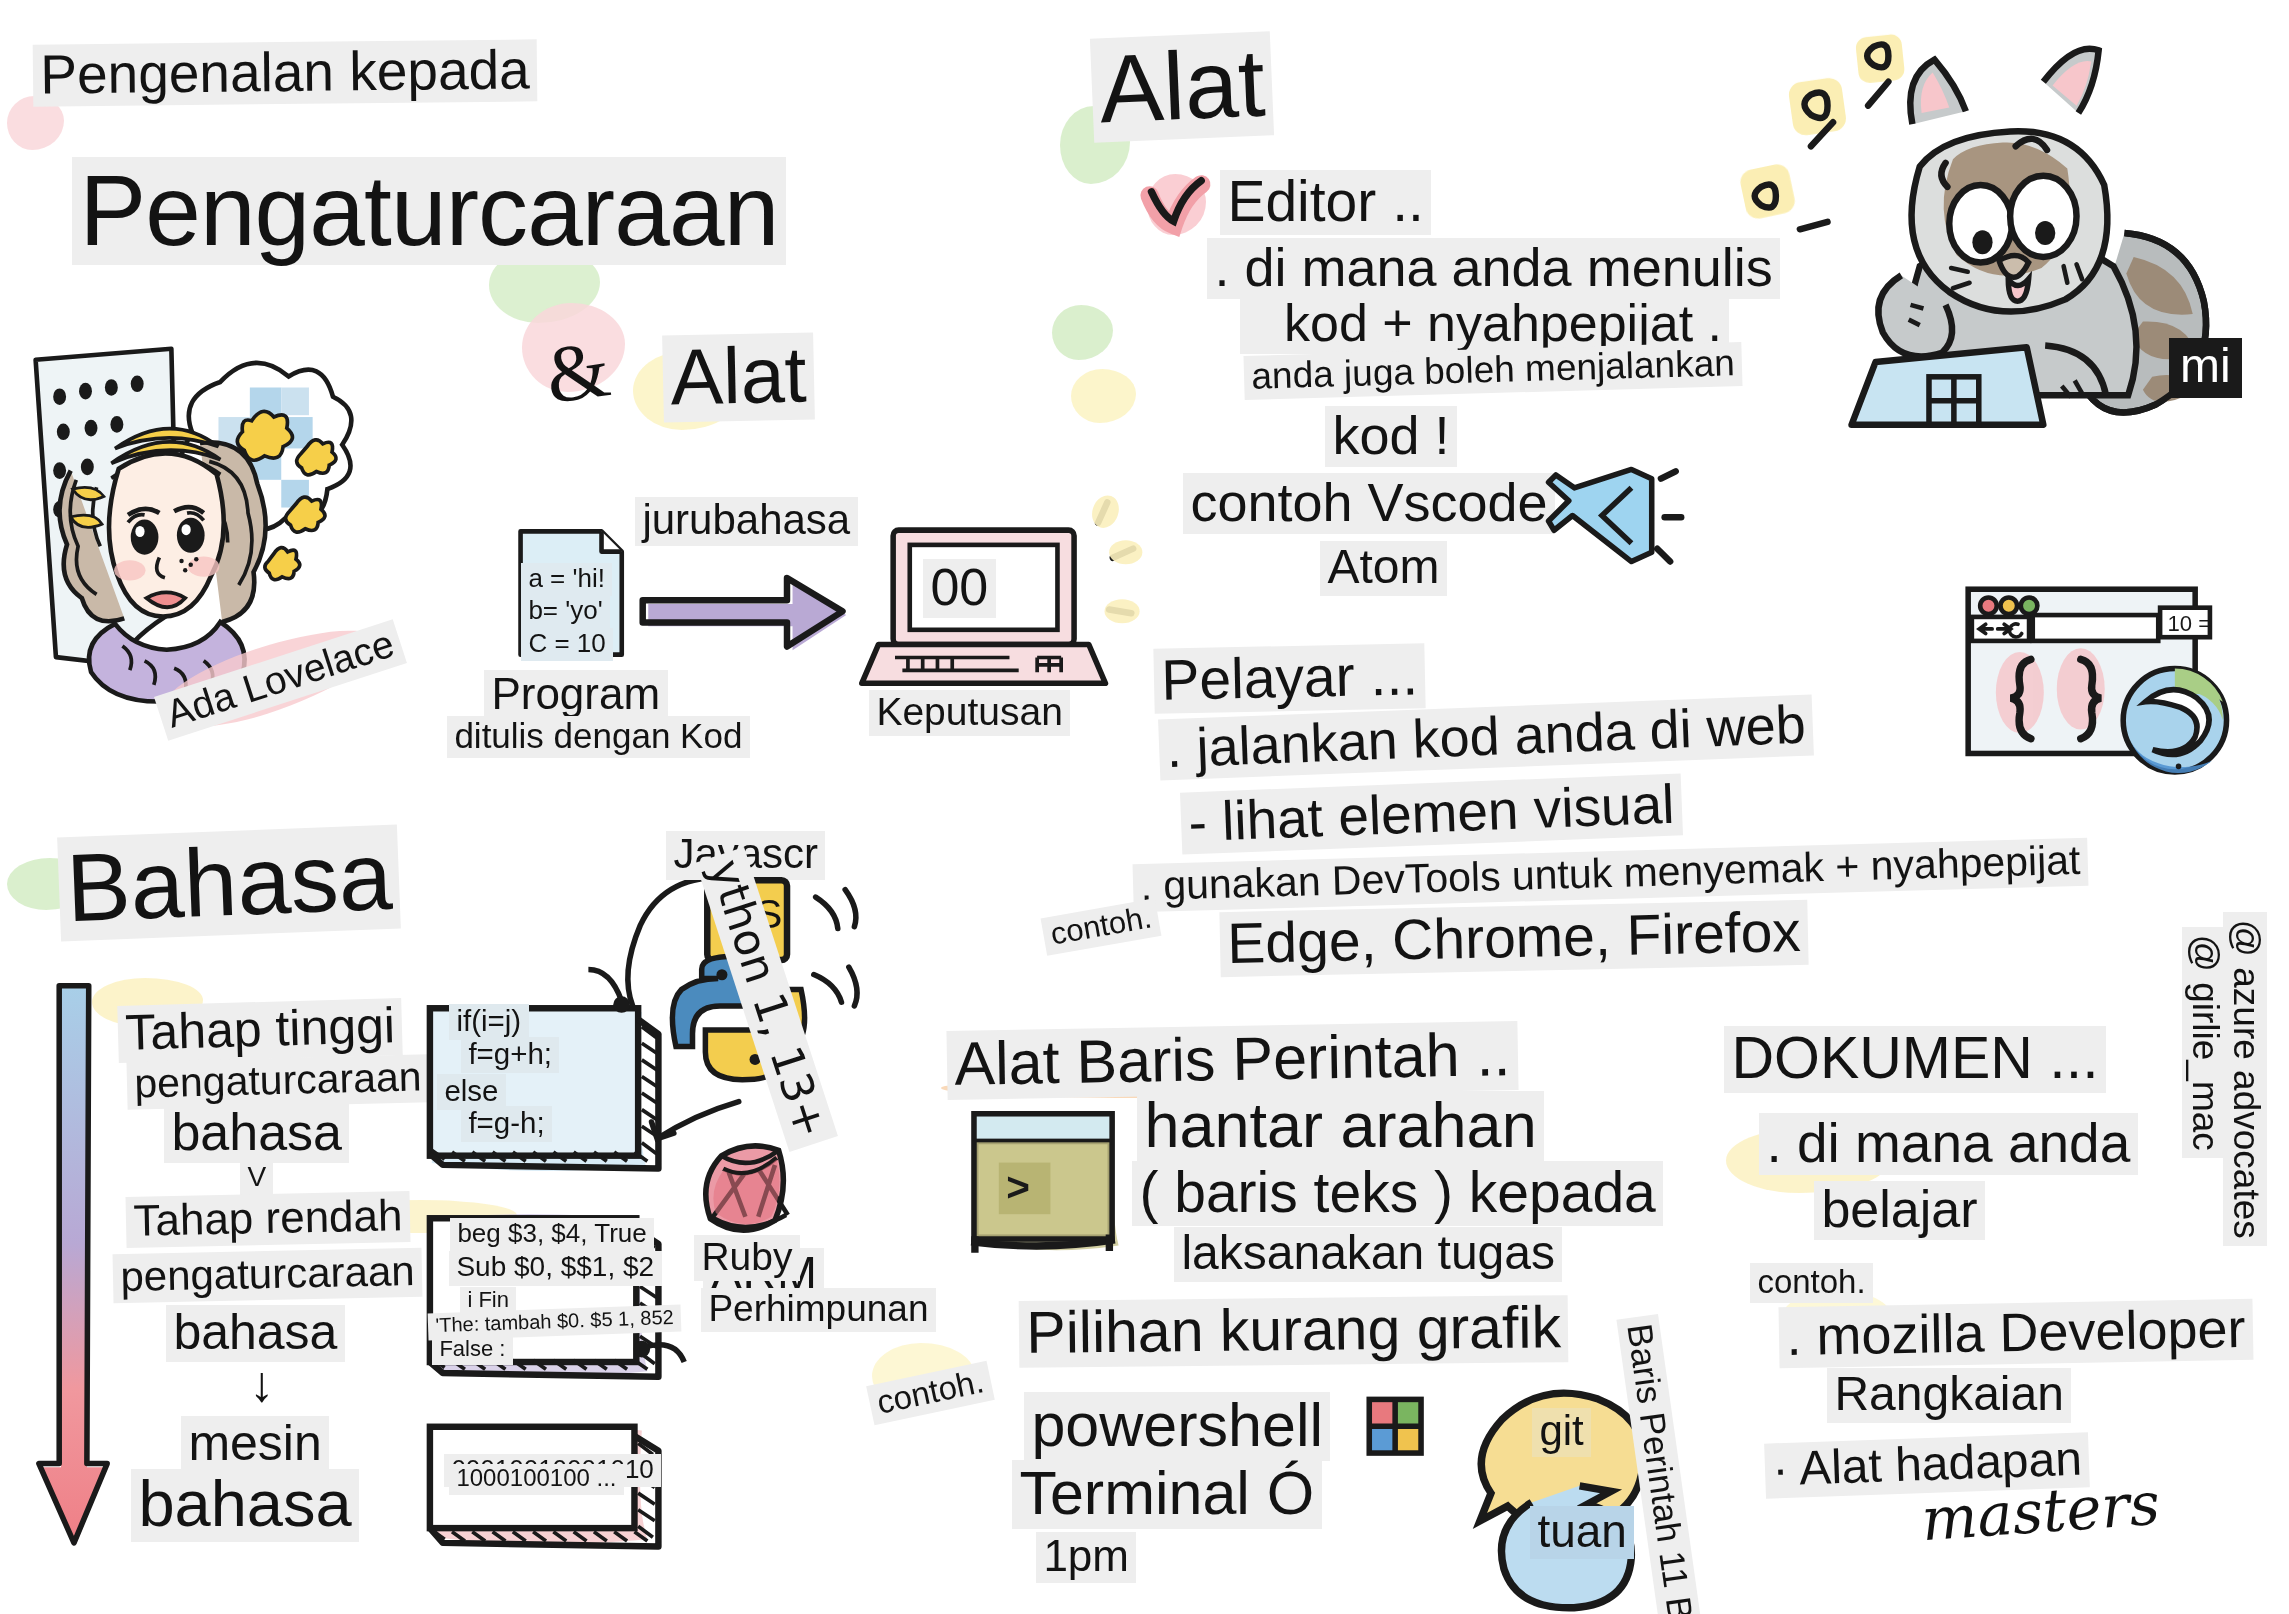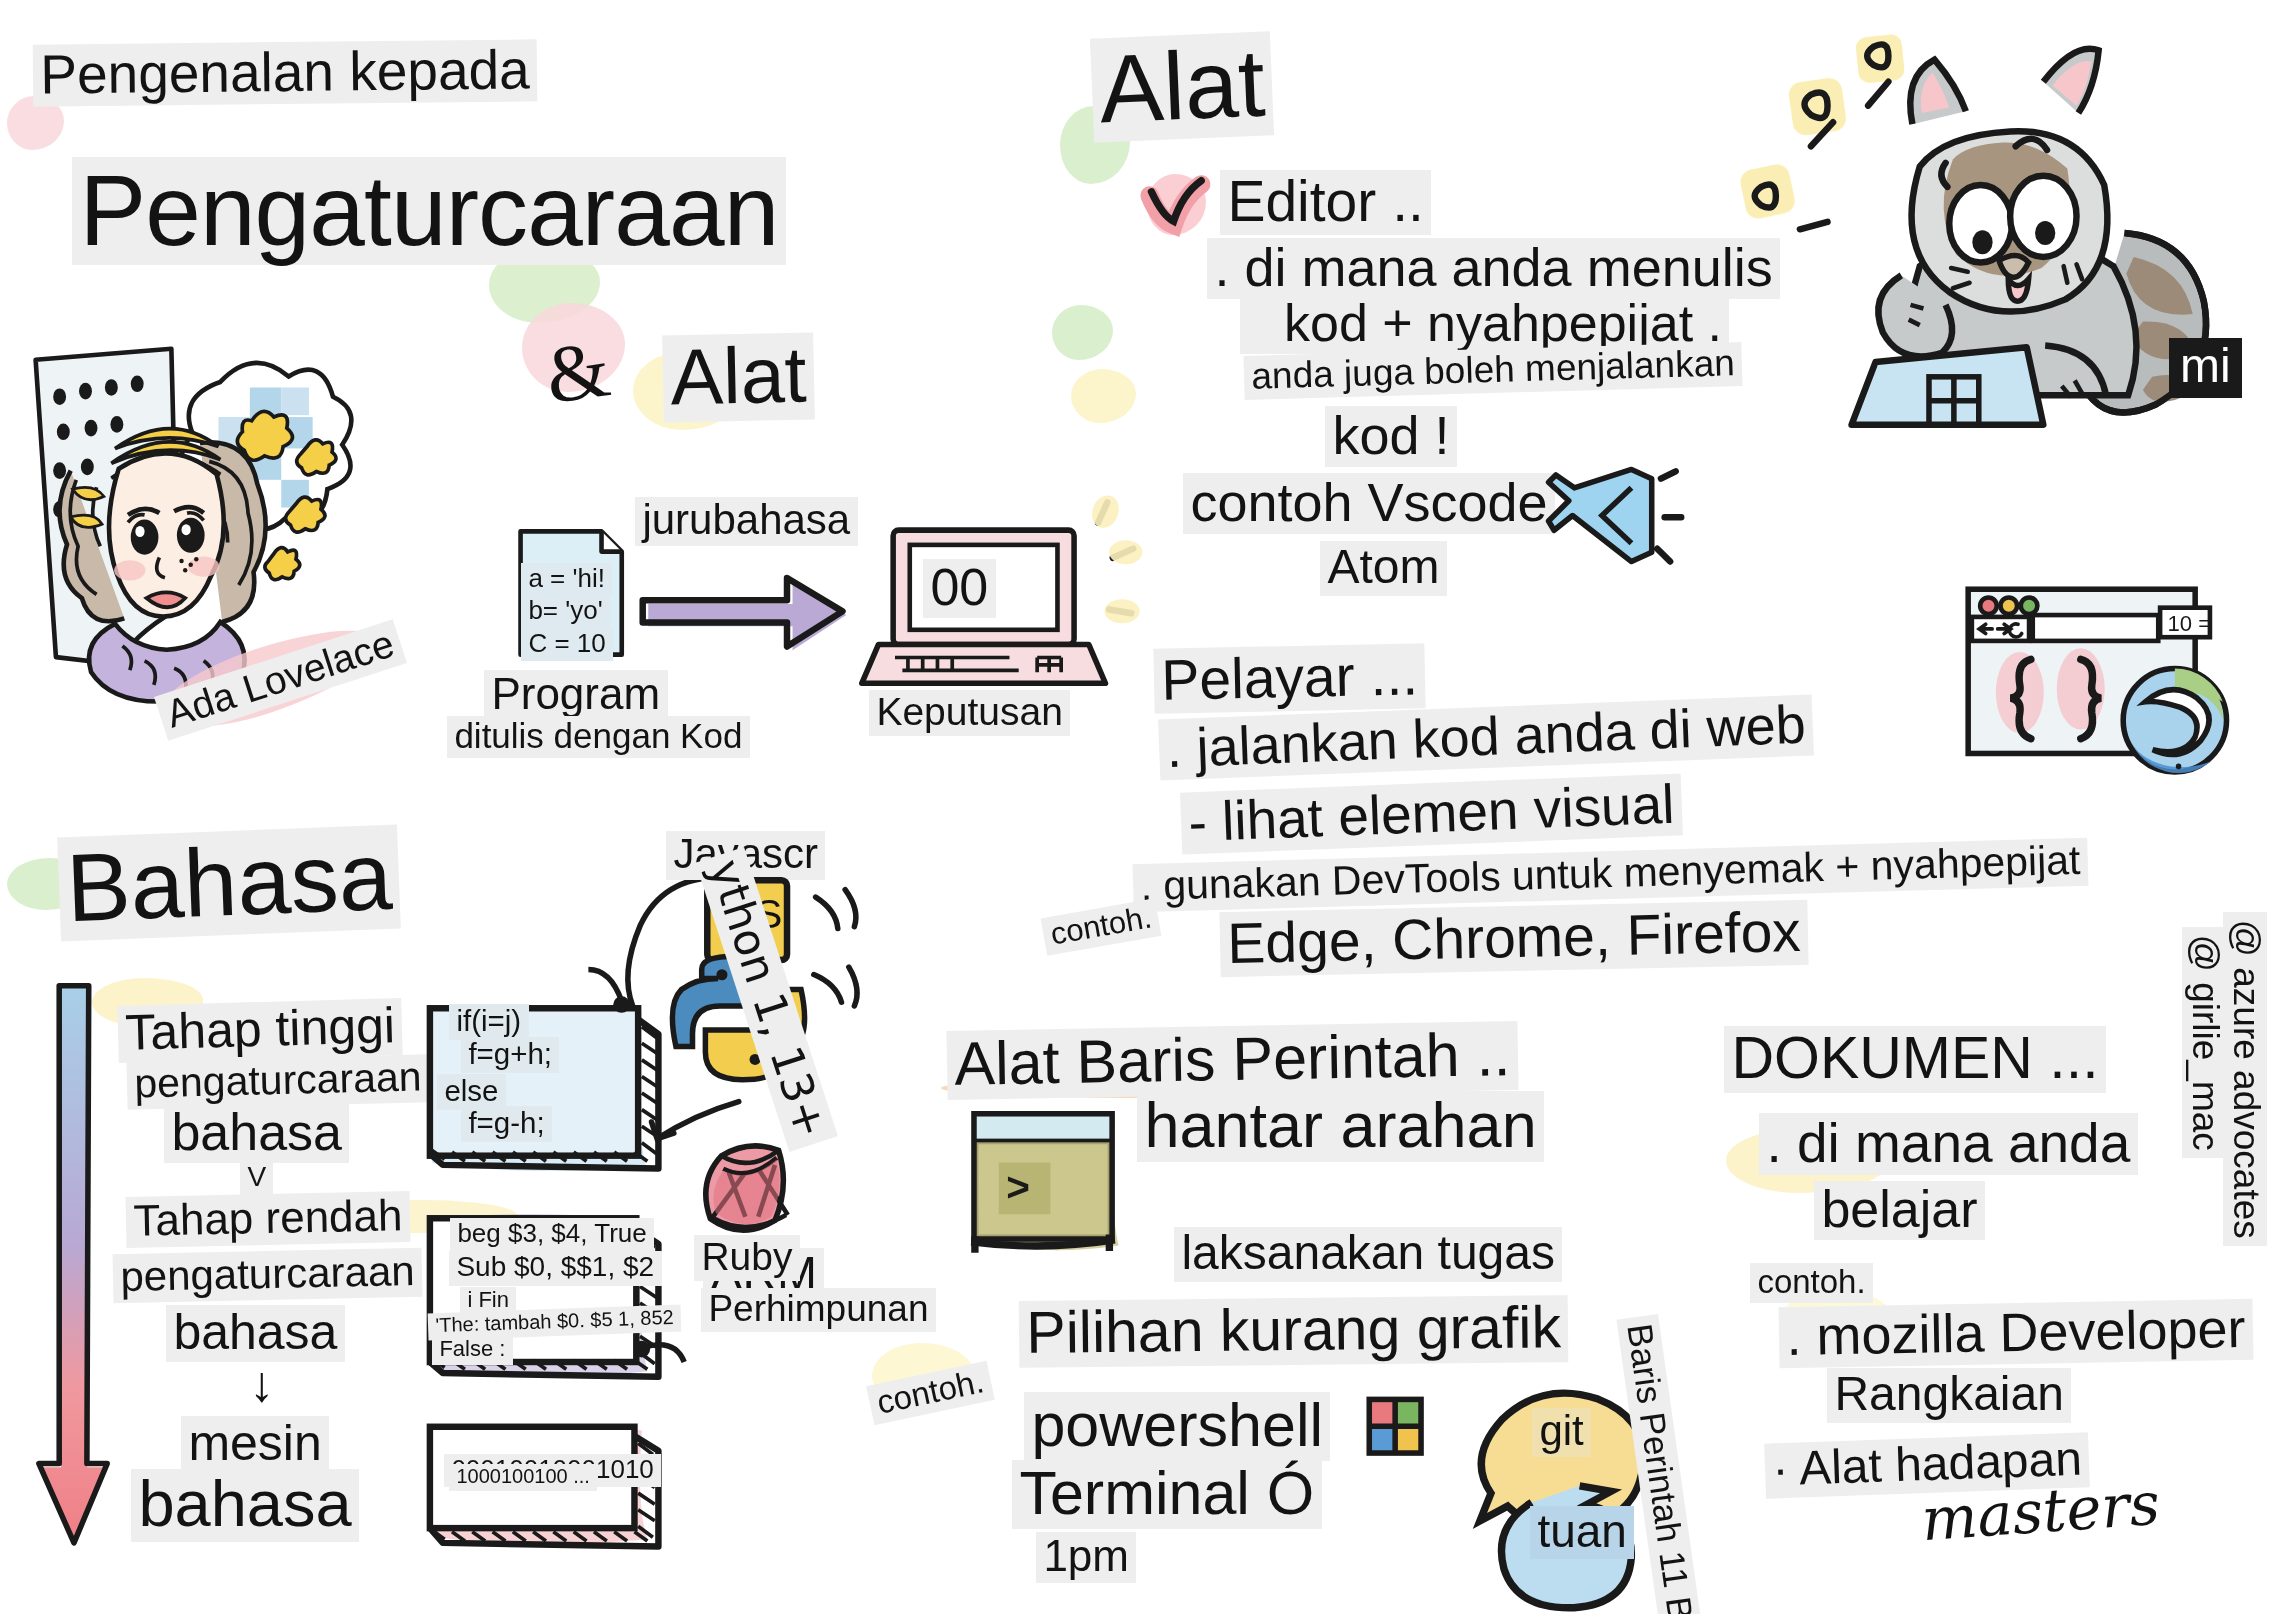--- a/index.html
+++ b/index.html
@@ -411,21 +411,21 @@
       <path d="M18 20 q116 -10 226 2 q-6 84 6 118 q-120 12 -232 -2 q6 -60 0 -118Z" fill="#f0a4a8" opacity=".5"></path>
       <rect x="14" y="18" width="222" height="110" fill="#ffffff" stroke="#1a1a1a" stroke-width="7"></rect>
       <path d="M236 28 L262 44 V148 L28 144 L14 128" fill="none" stroke="#1a1a1a" stroke-width="7" stroke-linejoin="round"></path>
       <g stroke="#1a1a1a" stroke-width="4">
         <path d="M240 36 l16 12 M240 54 l18 12 M240 72 l18 12 M240 90 l18 12 M240 108 l18 12 M240 126 l16 12"></path>
         <path d="M30 140 l-14 -10 M52 142 l-14 -10 M74 142 l-14 -10 M96 142 l-14 -10 M118 142 l-14 -10 M140 142 l-14 -10 M162 142 l-14 -10 M184 142 l-14 -10 M206 142 l-14 -10 M228 142 l-14 -10 M250 142 l-14 -10"></path>
       </g>
     </svg>
   </div>
   <div class="chip" style="left:444px;top:1432px;font-size:26px;margin-top:22px;">00010010001010</div>
-  <div class="chip" style="left:449px;top:1464px;font-size:20px;text-align:center;">1000100100 ...</div>
+  <div class="chip" style="left:449px;top:1464px;font-size:24px;text-align:center;">1000100100 ...</div>
 
   <div class="ink" style="left:572px;top:868px;">
     <svg width="166" height="148" viewBox="0 0 180 160">
       <path d="M170 10 q-70 -4 -96 52 q-22 52 -8 88" fill="none" stroke="#1a1a1a" stroke-width="6"></path>
     </svg>
   </div>
 
   <div class="chip" style="left:703px;top:1248px;font-size:48px;">ARM</div>
   <div class="chip" style="left:701px;top:1288px;font-size:37px;">Perhimpunan</div>
 
@@ -481,20 +481,21 @@
       <rect x="16" y="20" width="144" height="24" fill="#d3eaf0"></rect>
       <rect x="16" y="48" width="144" height="102" fill="#c9c487" opacity=".8"></rect>
       <rect x="40" y="70" width="56" height="56" fill="#a9a45e" opacity=".55"></rect>
       <text x="48" y="112" font-family="Liberation Sans, sans-serif" font-size="44" font-weight="bold" fill="#1a1a1a">&gt;</text>
       <path d="M10 156 q78 10 156 -2" fill="none" stroke="#1a1a1a" stroke-width="8"></path>
       <path d="M14 150 v18 M160 148 v18" stroke="#1a1a1a" stroke-width="8"></path>
     </svg>
   </div>
 
   <div class="chip" style="left:1137px;top:1091px;font-size:63px;">hantar arahan</div>
+  <div class="chip" style="left:1132px;top:1161px;font-size:57px;">( baris teks ) kepada</div>
   <div class="chip" style="left:1174px;top:1227px;font-size:48px;">laksanakan tugas</div>
   <div class="chip" style="left:1019px;top:1298px;font-size:59px;transform:rotate(-0.6deg);">Pilihan kurang grafik</div>
 
   <div class="chip" style="left:869px;top:1373px;font-size:33px;transform:rotate(-12deg);">contoh.</div>
   <div class="chip" style="left:1024px;top:1392px;font-size:61px;">powershell</div>
   <div class="chip" style="left:1012px;top:1460px;font-size:61px;">Terminal  Ó</div>
   <div class="chip" style="left:1036px;top:1532px;font-size:44px;">1pm</div>
 
   <div class="ink" style="left:1360px;top:1392px;">
     <svg width="74" height="74" viewBox="0 0 80 80">

